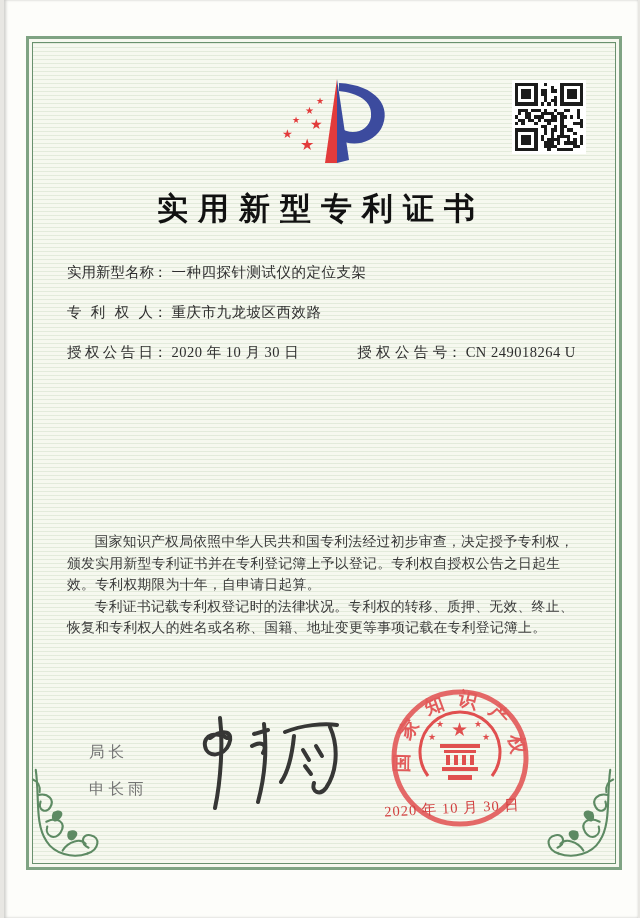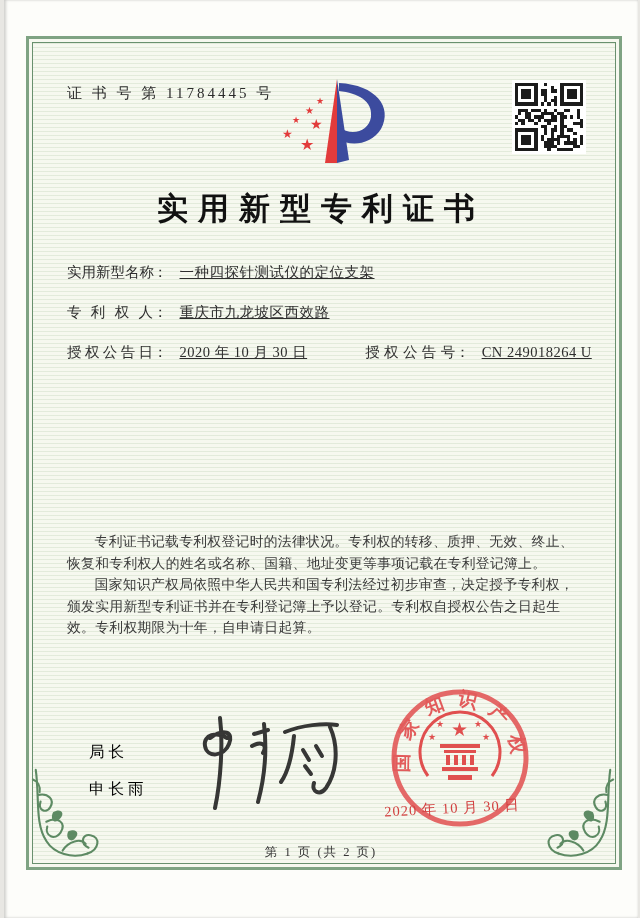--- a/index.html
+++ b/index.html
@@ -31,26 +31,26 @@
     left:0;top:188px;width:634px;text-align:center;
     font-size:31px;font-weight:bold;letter-spacing:10px;color:#111;
   }
   .fields{left:63px;top:262px;width:520px;font-size:14.5px;color:#2e2e2e;}
   .frow{height:40px;line-height:20px;white-space:nowrap;}
   .flabel{
     display:inline-block;width:86px;vertical-align:top;
     text-align:justify;text-align-last:justify;
   }
   .fcolon{display:inline-block;vertical-align:top;}
-  .fvalue{display:inline-block;vertical-align:top;margin-left:12px;letter-spacing:.5px;text-decoration:underline;}
+  .fvalue{display:inline-block;vertical-align:top;margin-left:4px;letter-spacing:.5px;}
   .grant-group{display:inline-block;margin-left:58px;}
   .grant-group .flabel{width:90px;}
   .paras{left:63px;top:531px;width:516px;font-size:13.8px;line-height:21.5px;color:#3a3a3a;}
   .paras p{margin:0;text-indent:2em;letter-spacing:.3px;}
-  .director{left:85px;top:742px;font-size:15.5px;letter-spacing:4px;color:#000000;}
+  .director{left:85px;top:742px;font-size:15.5px;letter-spacing:4px;color:#737373;}
   .director div{margin-bottom:16px;}
   .sig{left:178px;top:708px;}
   .seal{left:378px;top:680px;}
   .page-indicator{left:0;top:844px;width:634px;text-align:center;font-size:12.5px;letter-spacing:2px;color:#333;}
   .back-note{left:0;top:882px;width:634px;text-align:center;font-size:10px;letter-spacing:2px;color:#444;margin-top:44px;}
   .logo{left:272px;top:76px;}
   .qr{
     left:508px;top:80px;width:74px;height:74px;background:#fff;
     display:grid;grid-template-columns:repeat(21,1fr);grid-template-rows:repeat(21,1fr);
     padding:3px;box-sizing:border-box;
@@ -60,21 +60,20 @@
   .flourish.right{left:516px;transform:scaleX(-1);}
 </style>
 </head>
 <body>
 
 <div class="page">
   <div class="frame">
     <div class="inner-line"></div>
   </div>
 
-  <div class="abs cert-no">证 书 号 第 11784445 号</div>
 
   <svg class="abs logo" width="130" height="108" viewBox="0 0 130 108">
     <polygon points="61,3 49,87 61,87" fill="#e23b3b"></polygon>
     <polygon points="61,3 61,87 73,84" fill="#3c4b9e"></polygon>
     <path d="M63,7 C100,9 117,31 105,53 C95,69 74,71 63,63 L63,51 C76,61 93,55 95,41 C97,25 82,17 63,15 Z" fill="#3c4b9e"></path>
     <text x="40" y="28" font-size="9" fill="#e23b3b">★</text>
     <text x="29" y="38" font-size="10" fill="#e23b3b">★</text>
     <text x="16" y="47" font-size="9" fill="#e23b3b">★</text>
     <text x="34" y="53" font-size="14" fill="#e23b3b">★</text>
     <text x="6" y="62" font-size="12" fill="#e23b3b">★</text>
@@ -311,22 +310,22 @@
     </div>
     <div class="frow">
       <span class="flabel">专利权人</span><span class="fcolon">：</span><span class="fvalue">重庆市九龙坡区西效路</span>
     </div>
     <div class="frow">
       <span class="flabel">授权公告日</span><span class="fcolon">：</span><span class="fvalue">2020 年 10 月 30 日</span><span class="grant-group"><span class="flabel">授权公告号</span><span class="fcolon">：</span><span class="fvalue">CN 249018264 U</span></span>
     </div>
   </div>
 
   <div class="abs paras">
+    <p>国家知识产权局依照中华人民共和国专利法经过初步审查，决定授予专利权，颁发实用新型专利证书并在专利登记簿上予以登记。专利权自授权公告之日起生效。专利权期限为十年，自申请日起算。</p>
     <p>专利证书记载专利权登记时的法律状况。专利权的转移、质押、无效、终止、恢复和专利权人的姓名或名称、国籍、地址变更等事项记载在专利登记簿上。</p>
-    <p>国家知识产权局依照中华人民共和国专利法经过初步审查，决定授予专利权，颁发实用新型专利证书并在专利登记簿上予以登记。专利权自授权公告之日起生效。专利权期限为十年，自申请日起算。</p>
   </div>
 
   <div class="abs director">
     <div>局长</div>
     <div>申长雨</div>
   </div>
 
   <svg class="abs sig" width="165" height="115" viewBox="0 0 165 115">
     <g stroke="#1d1d1d" stroke-width="4" fill="none" stroke-linecap="round" stroke-linejoin="round" opacity=".88">
       <path d="M28,30 C42,20 52,24 47,36 C42,49 25,50 23,38 C21,27 35,23 45,30"></path>
@@ -388,15 +387,14 @@
       <path d="M60,89 C72,85 74,72 63,70 C54,68 52,79 61,83"></path>
       <path d="M17,56 C29,50 38,57 32,67 C26,76 15,71 18,61"></path>
       <path d="M9,28 C19,26 26,33 21,41 C17,48 8,44 11,35"></path>
       <path d="M34,86 C40,76 53,73 58,79"></path>
       <path d="M3,12 C8,14 11,19 10,25"></path>
     </g>
     <path d="M24,46 C33,41 38,48 29,55 C24,58 21,52 24,46 Z" fill="#5d8a63"></path>
     <path d="M40,66 C49,62 53,69 45,75 C40,77 37,71 40,66 Z" fill="#5d8a63"></path>
   </svg>
 
-  <div class="abs page-indicator">第 1 页 (共 2 页)</div>
   <div class="abs back-note">其他事项参见背面</div>
 </div>
 
 </body></html>

